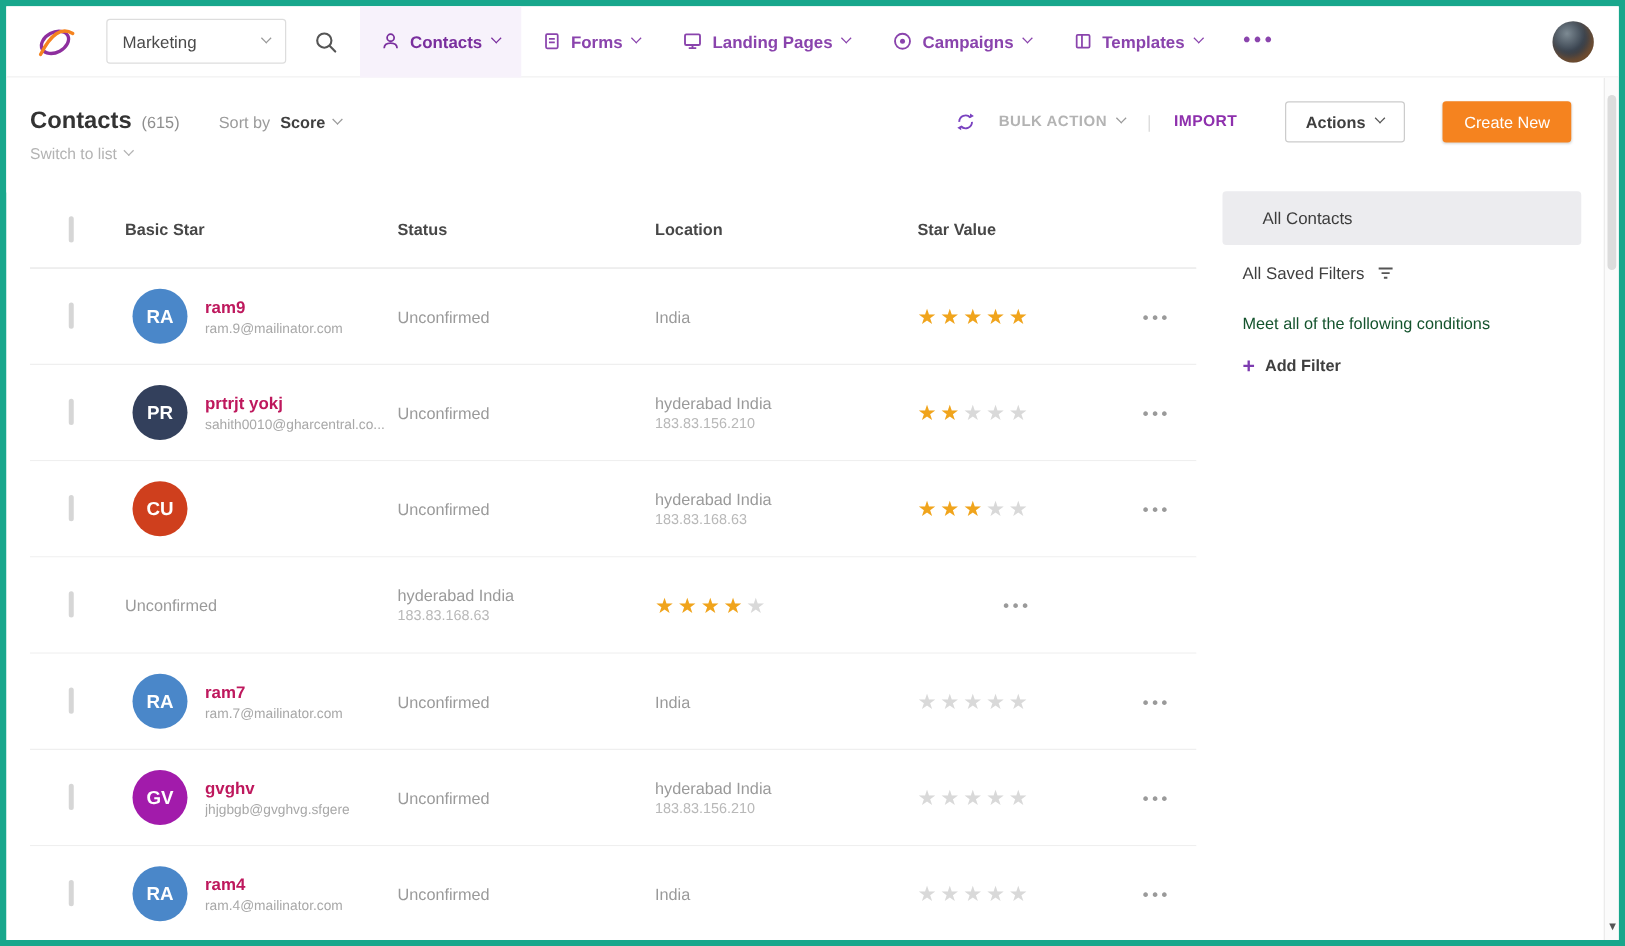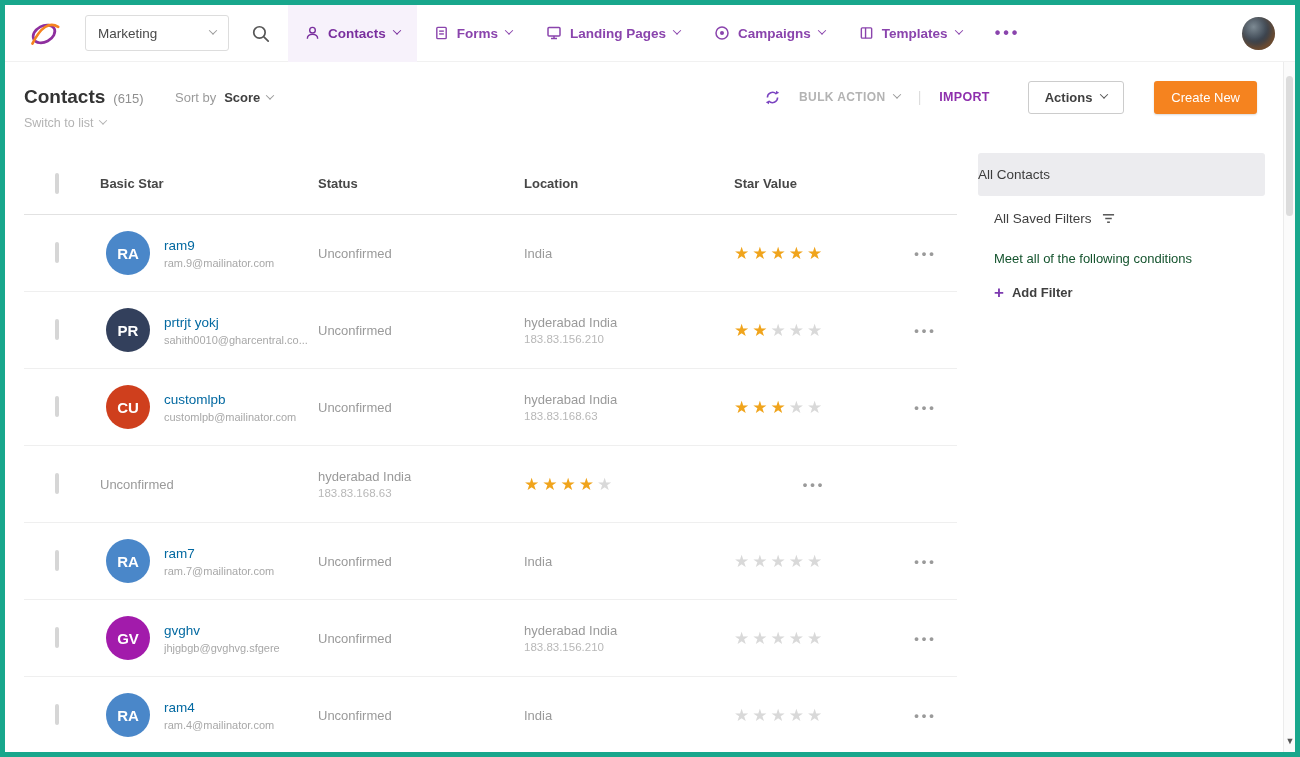--- a/index.html
+++ b/index.html
@@ -58,36 +58,36 @@
   .table-panel { position:absolute; left:19px; top:148px; width:933px; background:#fff; }
   .trow { display:grid; grid-template-columns:45px 218px 206px 210px 160px 1fr;
           align-items:center; padding-left:31px; }
   .thead { height:62px; border-bottom:1px solid #e2e2e2; }
   .thead .col-label { font-size:13px; font-weight:700; color:#474747; }
   .data-row { height:77px; border-bottom:1px solid #efefef; background:#fff; }
   .checkbox { width:18px; height:18px; border:2px solid #d6d6d6; border-radius:3px; background:#fff; cursor:pointer; }
   .basic-cell { display:flex; align-items:center; gap:14px; padding-left:6px; }
   .avatar { width:44px; height:44px; border-radius:50%; color:#fff; font-size:15px; font-weight:700;
             display:flex; align-items:center; justify-content:center; flex:0 0 44px; }
-  .contact-name { font-size:13.5px; font-weight:400; color:#0369a1; }
+  .contact-name { font-size:13.5px; font-weight:700; color:#be185d; }
   .contact-email { font-size:11px; color:#a8a8a8; margin-top:4px; max-width:150px;
                    white-space:nowrap; overflow:hidden; text-overflow:ellipsis; }
   .status-cell { font-size:13px; color:#9a9a9a; }
   .loc-main { font-size:13px; color:#9a9a9a; }
   .loc-ip { font-size:11.5px; color:#b8b8b8; margin-top:3px; }
   .stars { display:flex; gap:3px; font-size:17px; line-height:1; }
   .star { color:#d9d9d9; }
   .star.filled { color:#f0a41c; }
   .row-dots { color:#9a9a9a; font-size:13px; letter-spacing:3px; font-weight:700;
               cursor:pointer; text-align:center; }
 
   
   .filter-sidebar { position:absolute; left:973px; top:148px; width:287px; }
   .all-contacts { background:#ececef; border-radius:3px; height:43px; display:flex; align-items:center;
-                  padding:0 0; font-size:13.5px; color:#3c3c3c; cursor:pointer; }
+                  padding:0 32px; font-size:13.5px; color:#3c3c3c; cursor:pointer; }
   .saved-filters { display:flex; align-items:center; gap:9px; padding:15px 16px 13px;
                    font-size:13.5px; color:#3f3f3f; cursor:pointer; }
   .conditions { padding:12px 16px 0; font-size:13px; color:#14532d; }
   .add-filter { margin-top:18px; padding:0 16px; display:flex; align-items:center; gap:8px;
                 cursor:pointer; font-size:13px; }
   .add-plus { color:#7d3bb0; font-size:17px; font-weight:700; line-height:1; }
   .add-label { color:#3f3f3f; font-weight:600; }
 
   
   .v-scrollbar { position:absolute; top:57px; right:0; bottom:0; width:12px; background:#fbfbfb;
@@ -264,24 +264,20 @@
             <span class="star">★</span>
             <span class="star">★</span>
             <span class="star">★</span>
           </div>
       <div class="row-dots">•••</div>
     </div>
         <div class="trow data-row">
       <div><span class="checkbox"></span></div>
       <div class="basic-cell">
         <span class="avatar" style="background: rgb(207, 63, 29);">CU</span>
-        <span>
-          <div class="contact-name">customlpb</div>
-          <div class="contact-email">customlpb@mailinator.com</div>
-        </span>
       </div>
       <div class="status-cell">Unconfirmed</div>
       <div>
         <div class="loc-main">hyderabad India</div>
         <div class="loc-ip">183.83.168.63</div>
       </div>
       <div class="stars">
             <span class="star filled">★</span>
             <span class="star filled">★</span>
             <span class="star filled">★</span>

